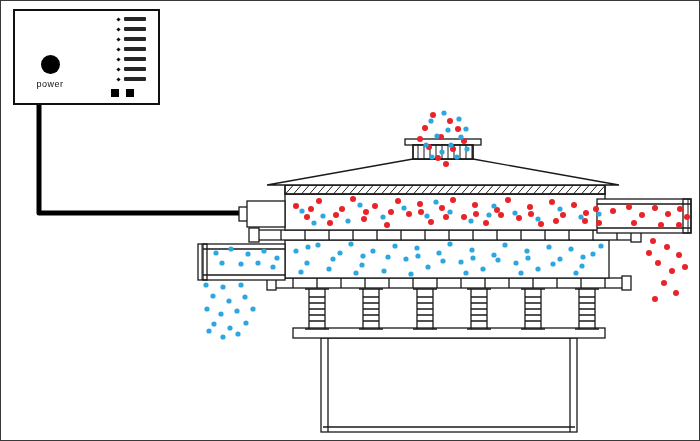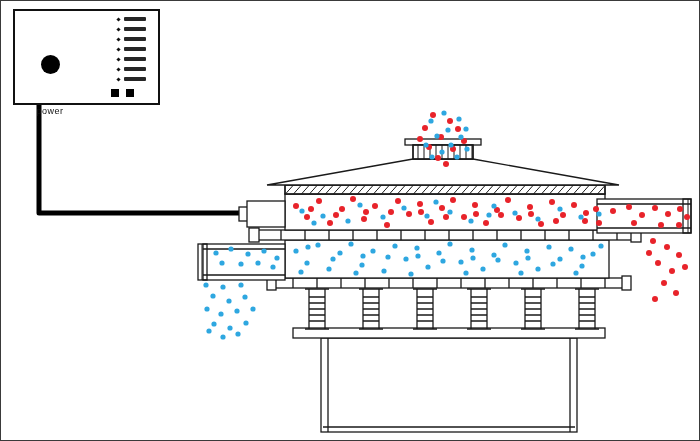--- a/index.html
+++ b/index.html
@@ -11,21 +11,21 @@
   .control-box {
     position:absolute; left:12px; top:8px; width:147px; height:96px;
     background:#fff; border:2px solid #111; box-sizing:border-box;
   }
   .knob {
     position:absolute; left:26px; top:44px; width:19px; height:19px;
     background:#000; border-radius:50%;
   }
   .power-label {
     position:absolute; left:6px; top:68px; width:58px; text-align:center;
-    font-size:9px; color:#111; letter-spacing:0.5px;margin-top:27px;
+    font-size:9px; color:#111; letter-spacing:0.5px;
   }
   .indicator-column {
     position:absolute; right:12px; top:5px;
     display:flex; flex-direction:column; gap:4px;
   }
   .ind-row { display:flex; align-items:center; gap:4px; height:6px; }
   .ind-bullet { width:3px; height:3px; background:#111; transform:rotate(45deg); flex:none; }
   .ind-bar { width:22px; height:4px; background:#262626; border-radius:1px; flex:none; }
   .buttons-row {
     position:absolute; right:24px; bottom:6px; display:flex; gap:7px;

